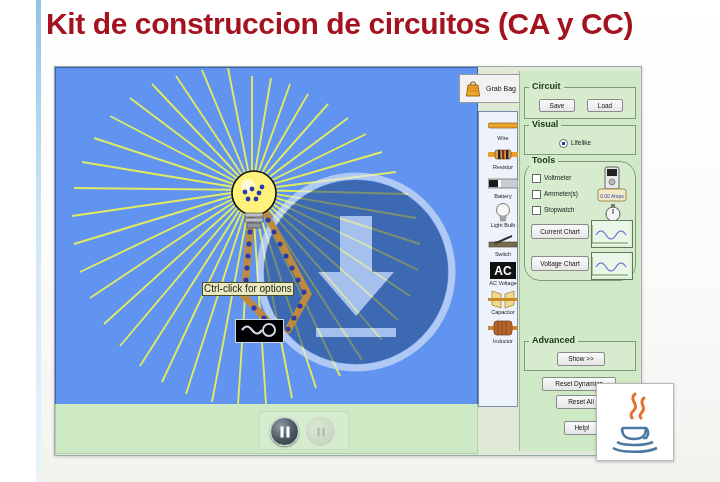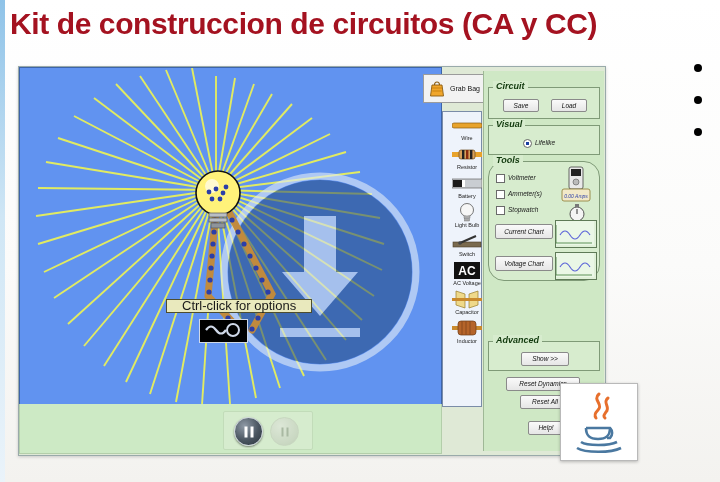--- a/index.html
+++ b/index.html
@@ -5,20 +5,21 @@
   html,body{margin:0;padding:0;}
   body{
     width:720px;height:482px;overflow:hidden;position:relative;
     background:#ffffff;
     font-family:"Liberation Sans", sans-serif;
   }
   
   #slide{
     position:absolute;inset:0;
     background:linear-gradient(180deg,#ffffff 0%,#fbfbfa 55%,#f3f2ef 100%);
+    margin-left:36px;
   }
   #left-edge-rule{
     position:absolute;left:0;top:0;width:5px;height:482px;
     background:linear-gradient(180deg,#8fc3e8 0%,#cfe6f5 45%,#eaf3fa 100%);
   }
   
   #title{
     position:absolute;left:10px;top:2px;width:712px;height:44px;
     color:#A41220;
     font-size:30px;font-weight:bold;
@@ -55,23 +56,23 @@
   #dl-watermark{
     position:absolute;left:200px;top:104px;width:200px;height:200px;
     opacity:.62;
   }
   
   #bulb{position:absolute;left:170px;top:100px;}
   
   #wires{position:absolute;left:120px;top:100px;}
   
   #tooltip{
-    position:absolute;left:146px;top:231px;
+    position:absolute;left:146px;top:214px;
     background:#e9e9bd;border:1px solid #4d4d2e;
-    font-size:13px;color:#1a1a1a;padding:1px 15px;white-space:nowrap;
+    font-size:10px;color:#1a1a1a;padding:1px 1px;white-space:nowrap;
     line-height:10px;
   }
   
   #ac-src{
     position:absolute;left:179px;top:251px;width:47px;height:22px;
     background:#000;border:1px solid #cfd8e8;
   }
   
   #footer{
     position:absolute;left:0px;top:337px;width:421px;height:49px;
@@ -115,21 +116,20 @@
   .comp{
     width:48px;text-align:center;margin-bottom:2px;
   }
   .comp .glyph{height:20px;display:flex;align-items:center;justify-content:center;}
   .comp .clabel{font-size:5.5px;color:#222;line-height:7px;display:block;}
   
   #controls{
     position:absolute;left:464px;top:4px;width:120px;height:380px;
     background:#cfe8c5;
     border-left:1px solid #9fb896;
-    font-style:italic;
   }
   .group{
     position:absolute;left:4px;width:110px;
     border:1px solid #7f9a77;background:#d7ecce;
   }
   .group > .gtitle{
     position:absolute;left:4px;top:-7px;
     background:#d7ecce;padding:0 3px;
     font-size:9px;font-weight:bold;color:#123a0e;
     line-height:11px;

